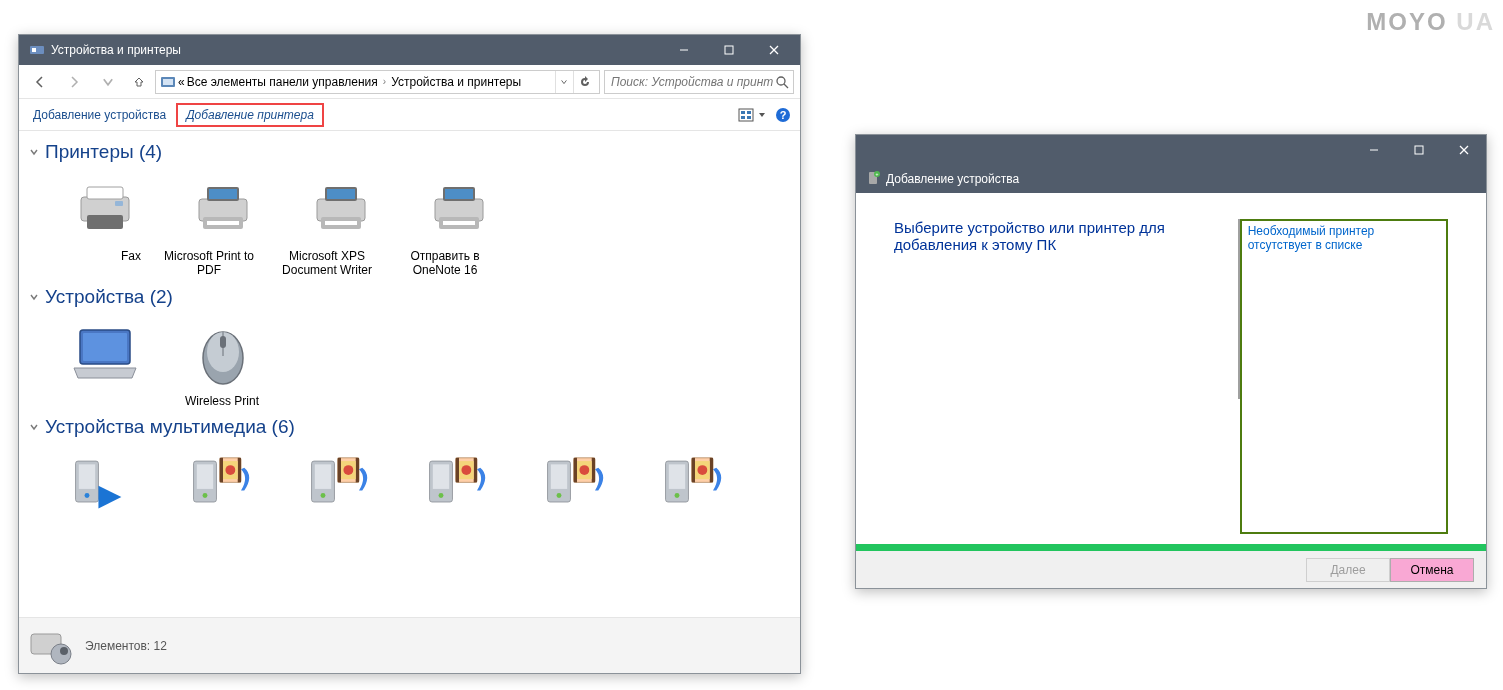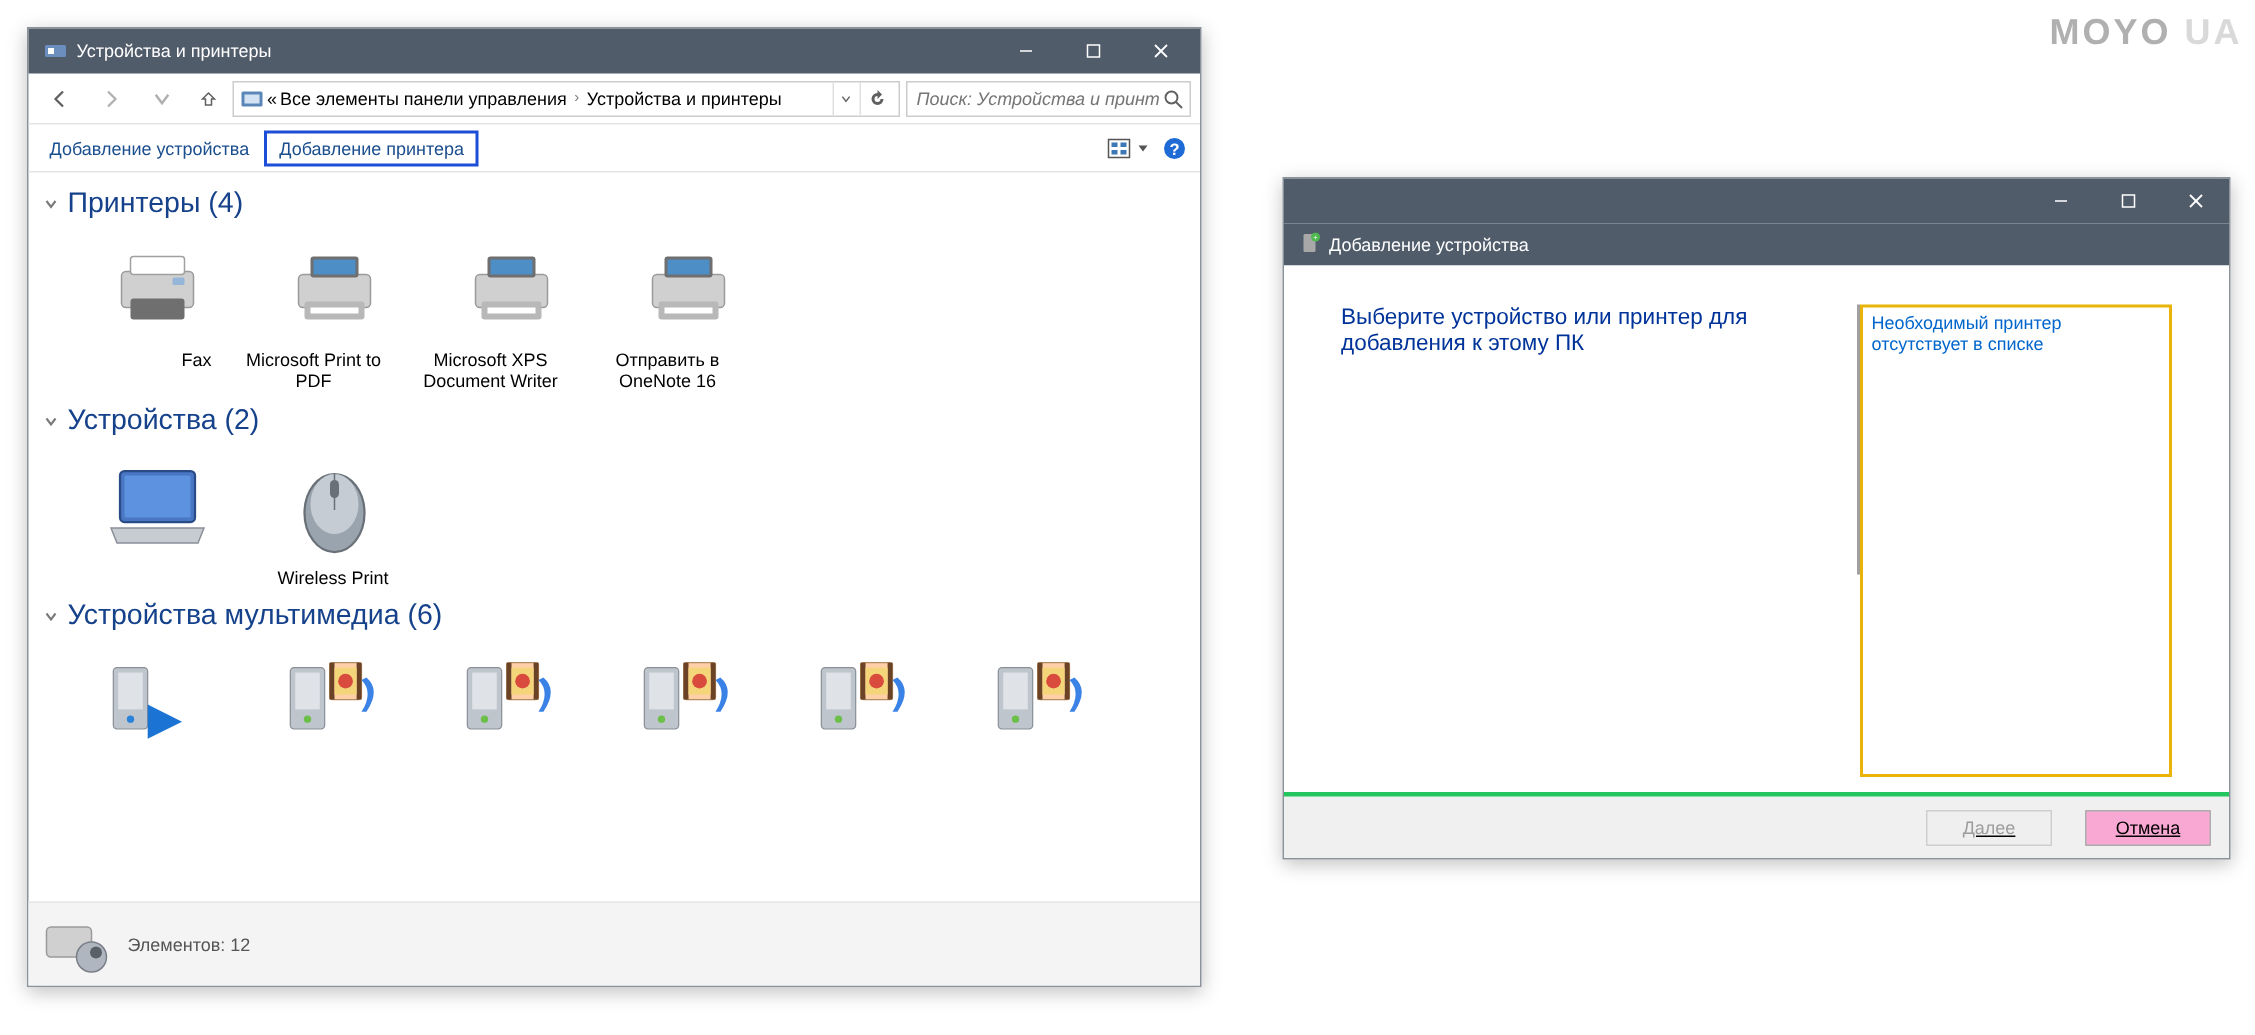--- a/index.html
+++ b/index.html
@@ -25,20 +25,21 @@
   .watermark .ua { color: #d9d9d9; }
 
   
   .window {
     position: absolute;
     border: 1px solid #8b9299;
     box-shadow: 0 3px 12px rgba(0,0,0,.25);
     background: #fff;
     display: flex;
     flex-direction: column;
+    margin-top: 16px;
   }
   .win-main {
     left: 18px;
     top: 18px;
     width: 783px;
     height: 640px;
   }
   .titlebar {
     height: 30px;
     background: #515c6b;
@@ -126,22 +127,23 @@
     padding: 0 6px;
     border-bottom: 1px solid #e5e5e5;
     gap: 2px;
   }
   .tool-item {
     padding: 4px 8px;
     color: #1b4e8e;
     font-size: 12px;
   }
   .tool-item.highlight {
-    border: 2px solid #1d4ed8;
+    border: 2px solid #ef4444;
     padding: 3px 8px;
+    font-style: italic;
   }
   .toolbar-spacer { flex: 1; }
   .tool-view {
     display: flex; align-items: center; gap: 4px;
     padding: 2px 4px;
     color: #555;
   }
   .tool-help {
     width: 22px; height: 22px;
     display: flex; align-items: center; justify-content: center;
@@ -266,38 +268,37 @@
     margin-bottom: 6px;
   }
   .wiz-listbox {
     height: 180px;
     border: 1px solid #a0a0a0;
     background: #fff;
     margin-bottom: 24px;
   }
   .wiz-link-wrap {
     display: inline-block;
-    border: 2px solid #eab308;
+    border: 2px solid #4d7c0f;
     padding: 3px 6px;
     width: max-content;
   }
   .wiz-link {
     color: #0066cc;
     font-size: 12px;
   }
   .wiz-footer {
     height: 44px;
-    border-top: 3px solid #22c55e;
+    border-top: 7px solid #22c55e;
     background: #f0f0f0;
     display: flex;
     align-items: center;
     justify-content: flex-end;
     padding: 0 12px;
-    gap: 22px;
-    text-decoration: underline;
+    gap: 0;
   }
   .btn {
     min-width: 84px;
     height: 24px;
     border: 1px solid #adadad;
     background: #f9a8d4;
     font-size: 12px;
     display: flex;
     align-items: center;
     justify-content: center;

